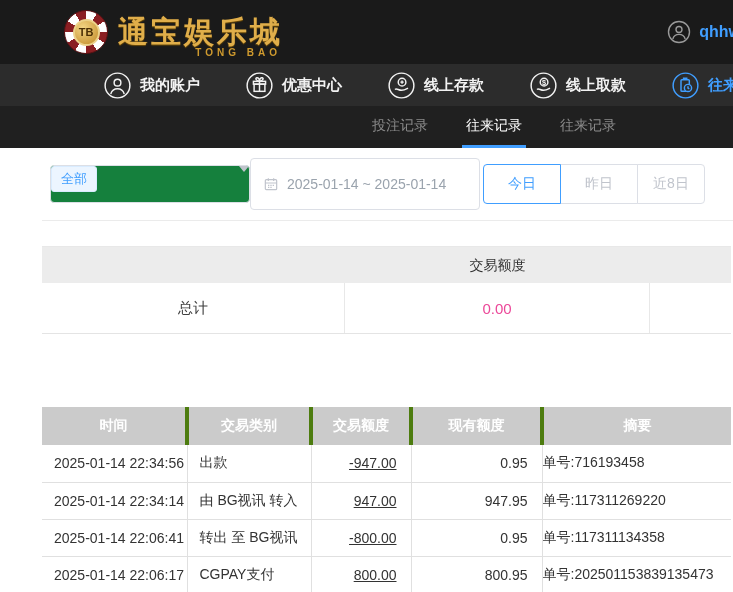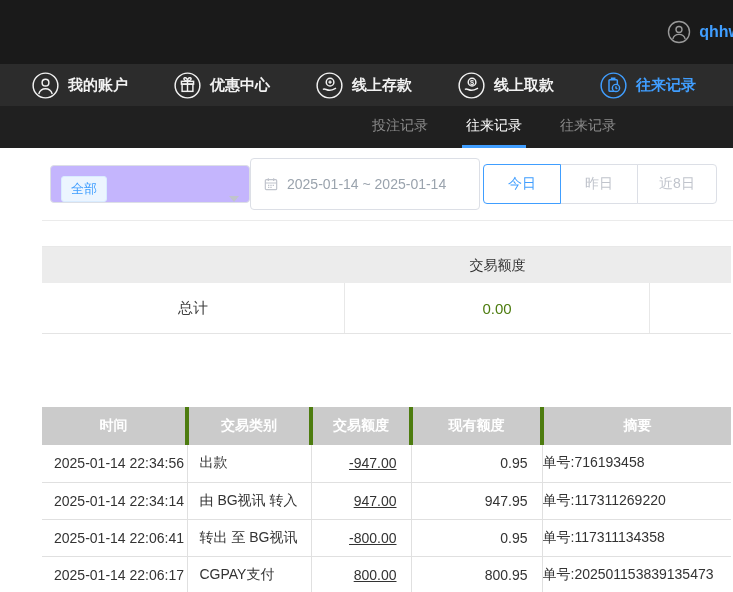--- a/index.html
+++ b/index.html
@@ -19,64 +19,64 @@
   .logo-text { position:relative; margin-left:10px; }
   .logo-title { font-size:30px; font-weight:bold; color:#e0ae4a; letter-spacing:3px;
     text-shadow: 0 1px 1px #6b4a07; line-height:34px; }
   .logo-sub { position:absolute; right:2px; bottom:-9px; font-size:10px; font-weight:bold;
     color:#cf9a2e; letter-spacing:4px; }
   .user-area { position:absolute; right:-8px; top:0; height:64px; display:flex; align-items:center; gap:8px; }
   .user-area svg { width:24px; height:24px; color:#9a9a9a; }
   .username { color:#409eff; font-size:16px; font-weight:bold; }
 
   
-  .mainnav { height:42px; background:#2c2c2c; display:flex; align-items:center; padding-left:32px; }
+  .mainnav { height:42px; background:#2c2c2c; display:flex; align-items:center; padding-left:104px; }
   .nav-item { display:flex; align-items:center; gap:9px; margin-right:46px; color:#f2f2f2;
     font-size:15px; font-weight:bold; cursor:pointer; white-space:nowrap; }
   .nav-item svg { width:27px; height:27px; }
   .nav-item.active { color:#409eff; }
 
   
   .subnav { height:42px; background:#202020; display:flex; align-items:stretch; padding-left:368px; }
   .subtab { display:flex; align-items:center; padding:0 4px; margin-right:30px; font-size:14px;
     color:#8b8b8b; border-bottom:3px solid transparent; cursor:pointer; white-space:nowrap;font-family:Liberation Serif, serif; }
   .subtab.active { color:#ffffff; border-bottom-color:#409eff; }
 
   
   .filter-row { display:flex; align-items:center; margin:10px 0 0 50px; }
   .select-box { width:200px; height:38px; border:1px solid #dcdfe6; border-radius:4px;
-    display:flex; align-items:flex-end; padding:0 10px; background:#c4b5fd; cursor:pointer; }
+    display:flex; align-items:flex-start; padding:0 0; background:#15803d; cursor:pointer; }
   .select-tag { background:#ecf5ff; border:1px solid #d9ecff; color:#409eff; font-size:13px;
     padding:3px 9px; border-radius:3px; }
   .caret { margin-left:auto; width:0; height:0; border-left:5px solid transparent;
     border-right:5px solid transparent; border-top:6px solid #c0c4cc; }
   .date-box { width:230px; height:52px; border:1px solid #dcdfe6; border-radius:4px;
     display:flex; align-items:center; gap:8px; padding:0 12px; background:#fff; cursor:pointer; }
   .date-box svg { width:16px; height:16px; color:#c0c4cc; flex:none; }
   .date-text { color:#9aa3ad; font-size:14px; white-space:nowrap; }
   .btn-group { display:flex; margin-left:3px; }
   .qbtn { width:78px; height:40px; background:#fff; border:1px solid #dcdfe6; font-size:14px;
     color:#c0c4cc; cursor:pointer; margin-left:-1px; position:relative;
     font-family:inherit; }
   .qbtn:first-child { margin-left:0; border-radius:4px 0 0 4px; }
-  .qbtn:last-child { width:80px; border-radius:0 4px 4px 0; }
+  .qbtn:last-child { width:68px; border-radius:0 4px 4px 0; }
   .qbtn.active { border-color:#409eff; color:#409eff; z-index:1; }
 
   .separator { margin:10px 0 0 42px; border-top:1px solid #ebebeb; }
 
   
   .summary { margin:25px 0 0 42px; width:689px; border-top:1px solid #e8e8e8; }
   .summary-head { height:36px; background:#ececec; position:relative; }
   .summary-head span { position:absolute; left:303px; width:305px; text-align:center;
     line-height:36px; font-size:14px; color:#333; }
   .summary-row { height:51px; display:flex; border-bottom:1px solid #e4e4e4; }
   .summary-row .c1 { width:303px; display:flex; align-items:center; justify-content:center;
     font-size:15px; color:#404040; border-right:1px solid #e8e8e8; }
   .summary-row .c2 { width:305px; display:flex; align-items:center; justify-content:center;
-    font-size:15px; color:#4d7c0f; border-right:1px solid #e8e8e8; }
+    font-size:15px; color:#ec4899; border-right:1px solid #e8e8e8; }
   .summary-row .c3 { flex:1; }
 
   
   .records { margin:73px 0 0 42px; width:689px; border-collapse:collapse; table-layout:fixed; }
   .records th { background:#cbcbcb; color:#fff; font-size:14px; font-weight:bold; height:38px;
     border-right:4px solid #4d7c0f; text-align:center; }
   .records th:last-child { border-right:none; }
   .records td { height:37px; font-size:14px; color:#333; border-right:1px solid #e0e0e0;
     border-bottom:1px solid #e0e0e0; background:#fff; white-space:nowrap; overflow:hidden; }
   .records td:last-child { border-right:none; }
@@ -85,20 +85,29 @@
   td.cell-time { padding-left:12px; }
   td.cell-type { padding-left:12px; }
   td.cell-amount { text-align:right; padding-right:14px;text-decoration:underline; }
   td.cell-balance { text-align:right; padding-right:14px; }
   td.cell-memo { padding-left:0; }
 </style>
 </head>
 <body>
 
 <div class="topbar">
+  <div class="logo">
+    <div class="chip">
+      <div class="chip-inner">TB</div>
+    </div>
+    <div class="logo-text">
+      <div class="logo-title">通宝娱乐城</div>
+      <div class="logo-sub">TONG BAO</div>
+    </div>
+  </div>
   <div class="user-area">
     <svg viewBox="0 0 24 24" fill="none" stroke="currentColor" stroke-width="1.4">
       <circle cx="12" cy="12" r="10.5"></circle>
         <circle cx="12" cy="9.5" r="3"></circle>
       <path d="M5.8 19c1-3.2 3.4-4.6 6.2-4.6s5.2 1.4 6.2 4.6"></path>
     </svg>
     <span class="username">qhhw</span>
   </div>
 </div>
 

